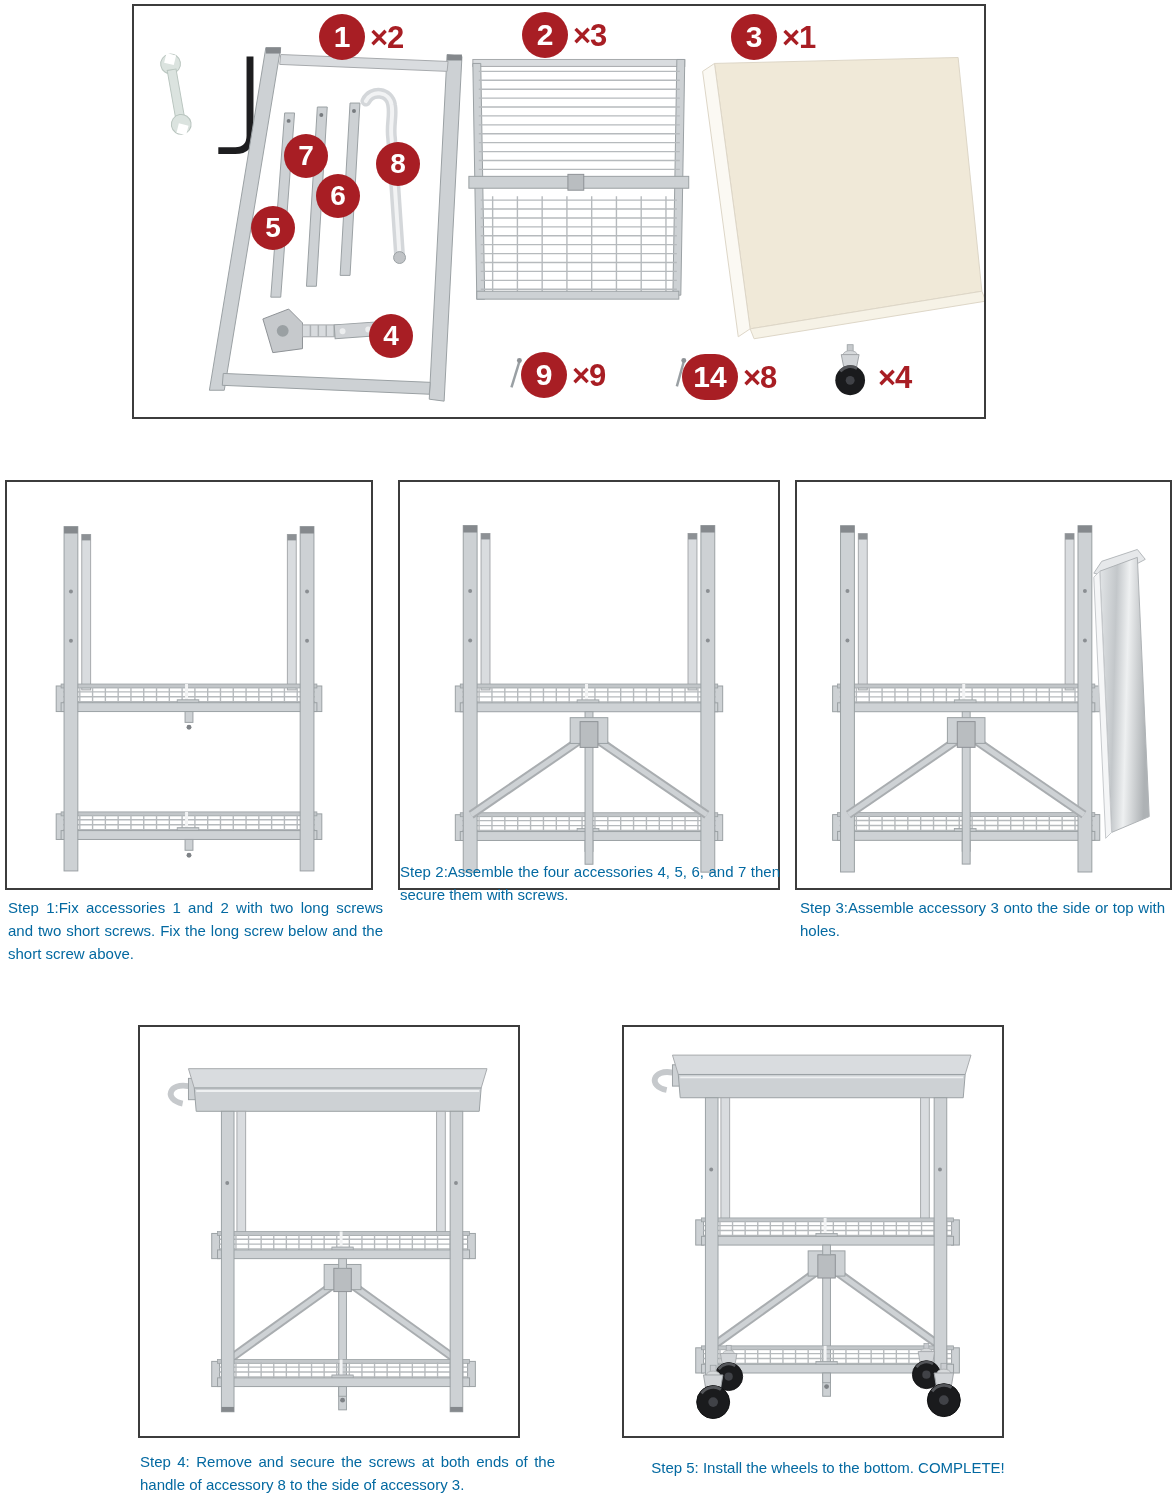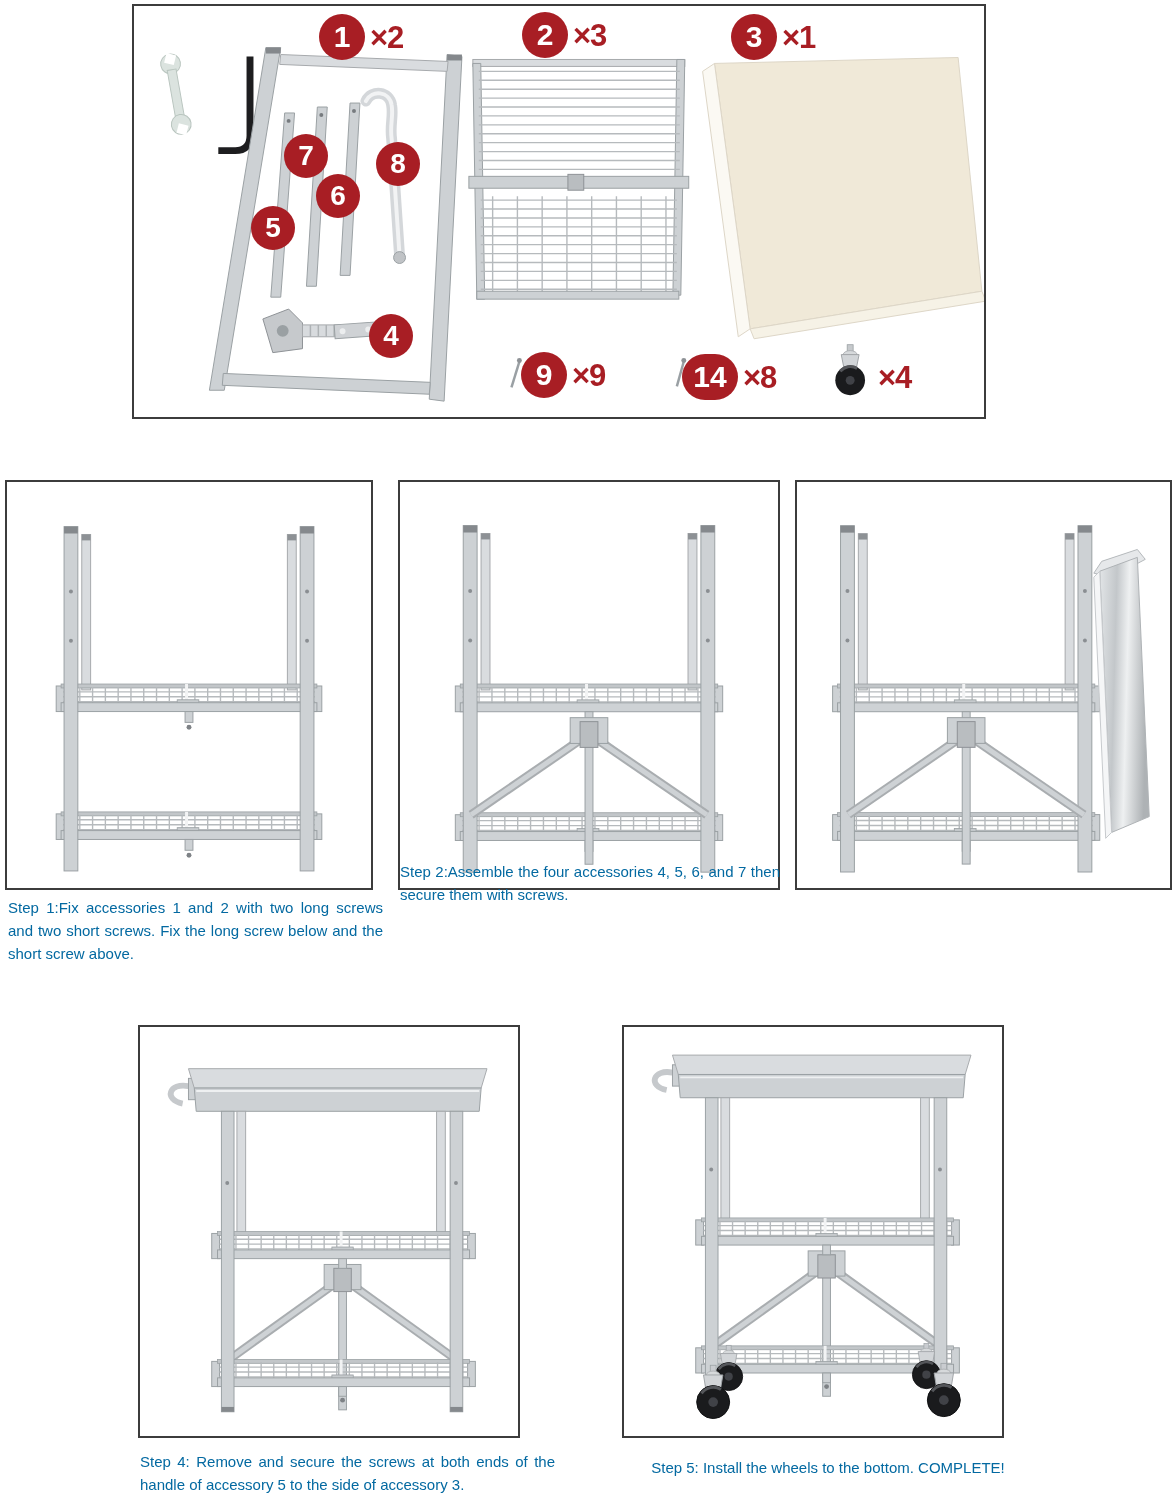--- a/index.html
+++ b/index.html
@@ -261,35 +261,36 @@
       <g>
         <polygon points="300,92 308,80 344,68 352,78 318,96" fill="#e6e8ea" stroke="#b4b8bb"></polygon>
         <polygon points="306,90 344,76 356,338 318,354" fill="url(#gslab)" stroke="#aeb2b5"></polygon>
         <polygon points="300,96 306,90 318,354 312,360" fill="#f5f6f7" stroke="#c6c9cc"></polygon>
       </g>
     </svg>
   </div>
 
   <p class="caption" style="left:8px;top:896px;width:375px;">Step 1:Fix accessories 1 and 2 with two long screws and two short screws. Fix the long screw below and the short screw above.</p>
   <p class="caption" style="left:400px;top:860px;width:380px;">Step 2:Assemble the four accessories 4, 5, 6, and 7 then secure them with screws.</p>
+  <p class="caption" style="left:800px;top:896px;width:365px;">Step 3:Assemble accessory 3 onto the side or top with holes.</p>
 
   <div class="box" style="left:138px;top:1025px;width:382px;height:413px;">
     <svg viewBox="0 0 390 420">
       <use href="#sym-cart"></use>
     </svg>
   </div>
 
   <div class="box" style="left:622px;top:1025px;width:382px;height:413px;">
     <svg viewBox="0 0 390 420">
       <use href="#sym-cart" transform="translate(0,-14)"></use>
       <g>
         <use href="#caster" transform="translate(108,358) scale(0.85)"></use>
         <use href="#caster" transform="translate(312,356) scale(0.85)"></use>
         <use href="#caster" transform="translate(92,384)"></use>
         <use href="#caster" transform="translate(330,382)"></use>
       </g>
     </svg>
   </div>
 
-  <p class="caption" style="left:140px;top:1450px;width:415px;">Step 4: Remove and secure the screws at both ends of the handle of accessory 5 to the side of accessory 3.</p>
+  <p class="caption" style="left:140px;top:1450px;width:415px;">Step 4: Remove and secure the screws at both ends of the handle of accessory 8 to the side of accessory 3.</p>
   <p class="caption nojust" style="left:618px;top:1456px;width:420px;">Step 5: Install the wheels to the bottom. COMPLETE!</p>
 
 </div>
 
 </body></html>

